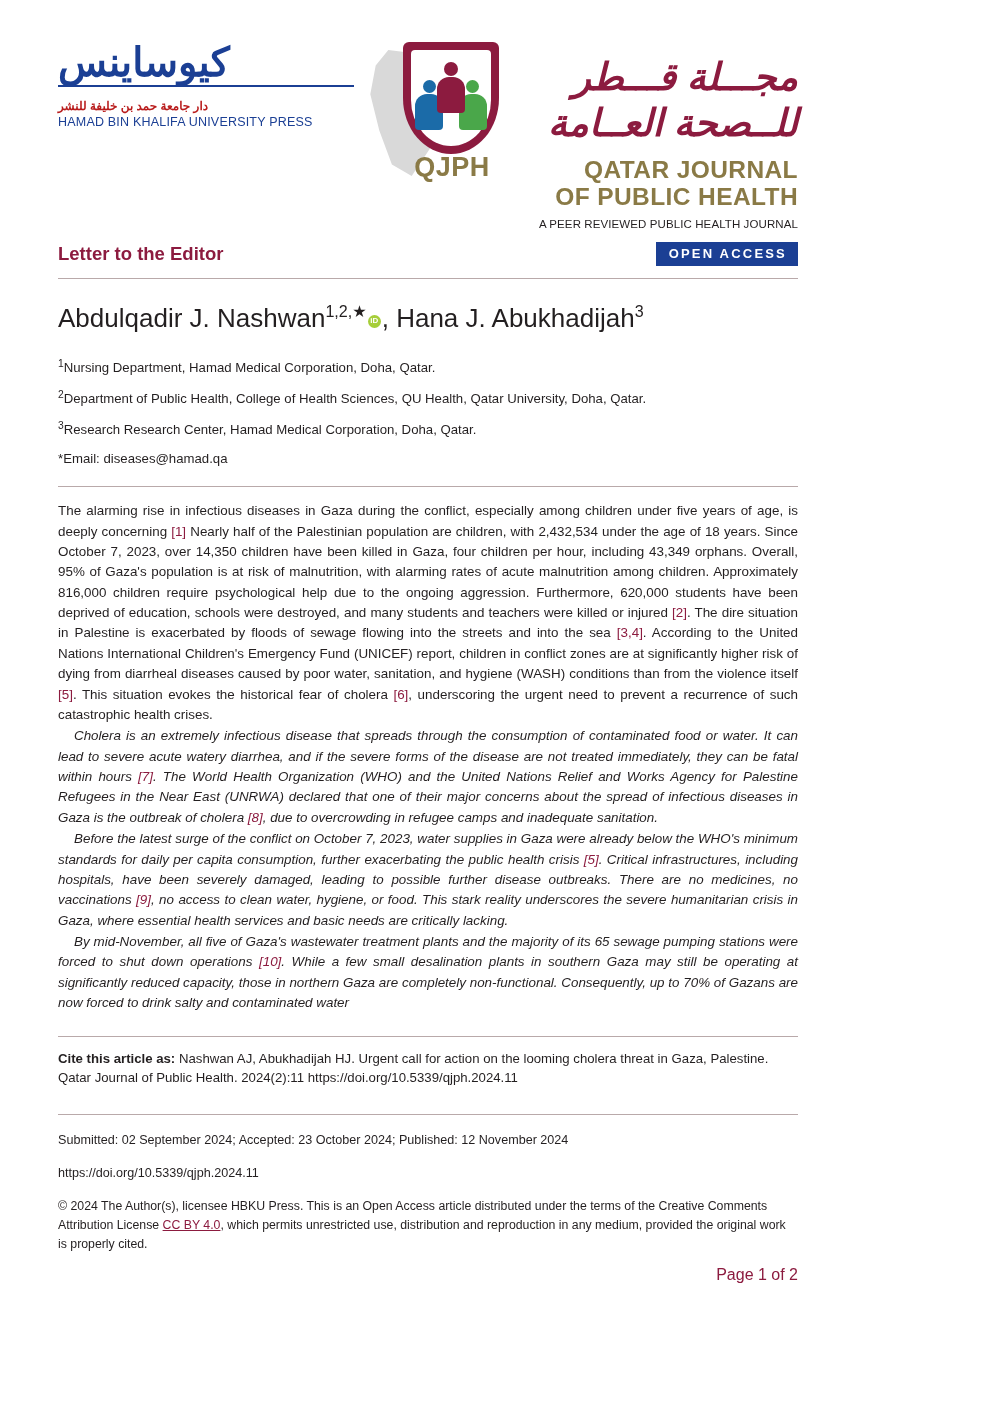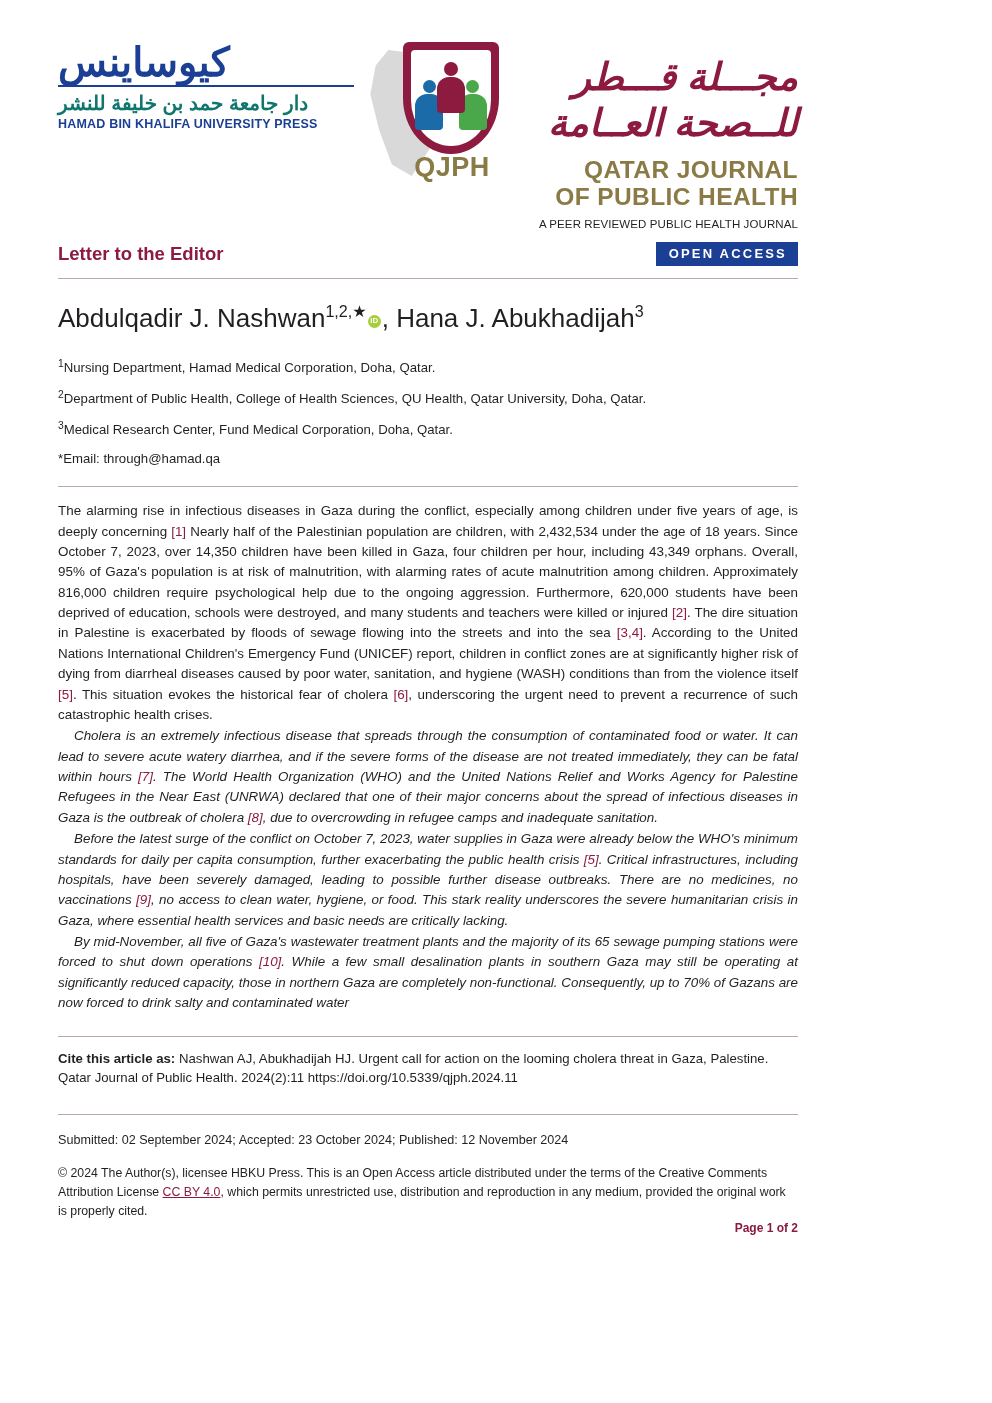--- a/index.html
+++ b/index.html
@@ -44,30 +44,30 @@
     letter-spacing: -1.5px;
     line-height: 0.95;
     margin-top: 4px;
   }
   .qs-rule {
     border-top: 2px solid #1b3f94;
     margin-top: 3px;
     width: 296px;
   }
   .qs-sub-ar {
-    font-size: 20px;
-    font-weight: bold;
-    color: #0f766e;
+    font-size: 12px;
+    font-weight: bold;
+    color: #b91c1c;
     direction: rtl;
     text-align: left;
-    margin-top: 4px;
+    margin-top: 12px;
   }
   .qs-sub-en {
     font-size: 12.5px;
-    font-weight: bold;
+    font-weight: normal;
     color: #1b3f94;
     letter-spacing: 0.2px;
     margin-top: 2px;
   }
 
   .journal-logo {
     display: flex;
     align-items: flex-start;
     gap: 14px;
   }
@@ -266,23 +266,24 @@
     margin-bottom: 14px;
   }
   .license {
     font-size: 12.3px;
     line-height: 1.55;
     color: #231f20;
     margin-top: 0;
   }
   .page-num {
     text-align: right;
-    font-size: 12px;
-    font-weight: bold;
+    font-size: 16px;
+    font-weight: normal;
     color: #8c1b3f;
+    margin-top: 12px;
   }
 </style>
 </head>
 <body>
 
 <div class="page">
 
   <div class="masthead">
 
     <div class="qscience-logo">
@@ -322,39 +323,40 @@
   <hr class="hr-thin">
 
 
   <div class="authors">
     <span>Abdulqadir J. Nashwan</span><sup>1,2,★</sup><span class="orcid"></span><span>, Hana J. Abukhadijah</span><sup>3</sup>
   </div>
 
   <div class="affils">
     <div class="affil"><sup>1</sup><span>Nursing Department, Hamad Medical Corporation, Doha, Qatar.</span></div>
     <div class="affil"><sup>2</sup><span>Department of Public Health, College of Health Sciences, QU Health, Qatar University, Doha, Qatar.</span></div>
-    <div class="affil"><sup>3</sup><span>Medical Research Center, Fund Medical Corporation, Doha, Qatar.</span></div>
-    <div class="affil">*Email: through@hamad.qa</div>
+    <div class="affil"><sup>3</sup><span>Research Research Center, Hamad Medical Corporation, Doha, Qatar.</span></div>
+    <div class="affil">*Email: diseases@hamad.qa</div>
   </div>
 
   <hr class="body-rule">
 
   <div class="body">
     <p><span>The alarming rise in infectious diseases in Gaza during the conflict, especially among children under five years of age, is deeply concerning </span><a class="ref" href="#">[1]</a><span> Nearly half of the Palestinian population are children, with 2,432,534 under the age of 18 years. Since October 7, 2023, over 14,350 children have been killed in Gaza, four children per hour, including 43,349 orphans. Overall, 95% of Gaza's population is at risk of malnutrition, with alarming rates of acute malnutrition among children. Approximately 816,000 children require psychological help due to the ongoing aggression. Furthermore, 620,000 students have been deprived of education, schools were destroyed, and many students and teachers were killed or injured </span><a class="ref" href="#">[2]</a><span>. The dire situation in Palestine is exacerbated by floods of sewage flowing into the streets and into the sea </span><a class="ref" href="#">[3,4]</a><span>. According to the United Nations International Children's Emergency Fund (UNICEF) report, children in conflict zones are at significantly higher risk of dying from diarrheal diseases caused by poor water, sanitation, and hygiene (WASH) conditions than from the violence itself </span><a class="ref" href="#">[5]</a><span>. This situation evokes the historical fear of cholera </span><a class="ref" href="#">[6]</a><span>, underscoring the urgent need to prevent a recurrence of such catastrophic health crises.</span></p>
 
     <p class="indent"><span>Cholera is an extremely infectious disease that spreads through the consumption of contaminated food or water. It can lead to severe acute watery diarrhea, and if the severe forms of the disease are not treated immediately, they can be fatal within hours </span><a class="ref" href="#">[7]</a><span>. The World Health Organization (WHO) and the United Nations Relief and Works Agency for Palestine Refugees in the Near East (UNRWA) declared that one of their major concerns about the spread of infectious diseases in Gaza is the outbreak of cholera </span><a class="ref" href="#">[8]</a><span>, due to overcrowding in refugee camps and inadequate sanitation.</span></p>
 
     <p class="indent"><span>Before the latest surge of the conflict on October 7, 2023, water supplies in Gaza were already below the WHO's minimum standards for daily per capita consumption, further exacerbating the public health crisis </span><a class="ref" href="#">[5]</a><span>. Critical infrastructures, including hospitals, have been severely damaged, leading to possible further disease outbreaks. There are no medicines, no vaccinations </span><a class="ref" href="#">[9]</a><span>, no access to clean water, hygiene, or food. This stark reality underscores the severe humanitarian crisis in Gaza, where essential health services and basic needs are critically lacking.</span></p>
 
     <p class="indent"><span>By mid-November, all five of Gaza's wastewater treatment plants and the majority of its 65 sewage pumping stations were forced to shut down operations </span><a class="ref" href="#">[10]</a><span>. While a few small desalination plants in southern Gaza may still be operating at significantly reduced capacity, those in northern Gaza are completely non-functional. Consequently, up to 70% of Gazans are now forced to drink salty and contaminated water</span></p>
   </div>
 
   <hr class="cite-rule">
   <div class="cite"><b>Cite this article as:</b><span> Nashwan AJ, Abukhadijah HJ. Urgent call for action on the looming cholera threat in Gaza, Palestine. Qatar Journal of Public Health. 2024(2):11 https://doi.org/10.5339/qjph.2024.11</span></div>
 
   <hr class="footer-rule">
   <div class="meta">Submitted: 02 September 2024; Accepted: 23 October 2024; Published: 12 November 2024</div>
+  <div class="meta">https://doi.org/10.5339/qjph.2024.11</div>
 
   <div class="license"><span>© 2024 The Author(s), licensee HBKU Press. This is an Open Access article distributed under the terms of the Creative Comments Attribution License </span><a class="link" href="#">CC BY 4.0</a><span>, which permits unrestricted use, distribution and reproduction in any medium, provided the original work is properly cited.</span></div>
 
   <div class="page-num">Page 1 of 2</div>
 
 </div>
 
 </body></html>

